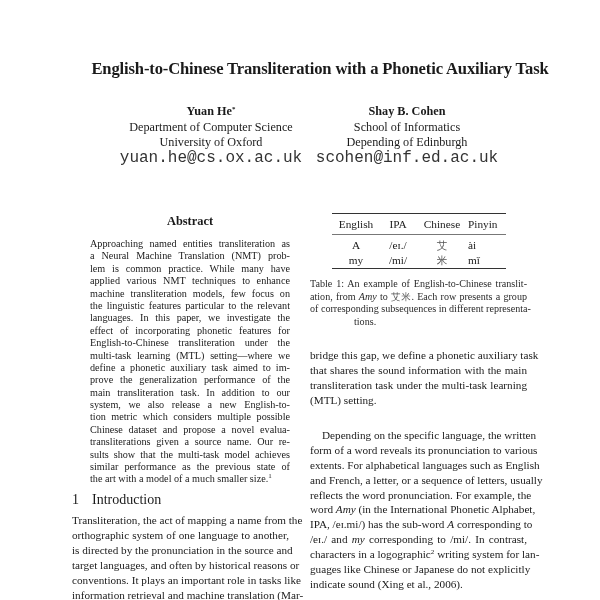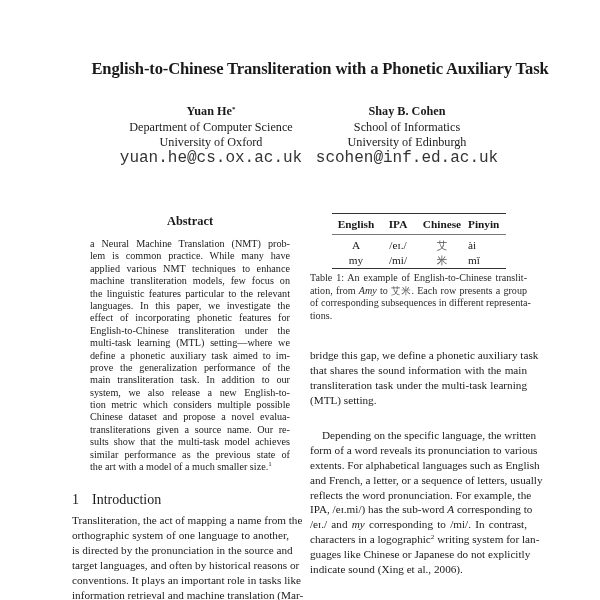--- a/index.html
+++ b/index.html
@@ -28,54 +28,55 @@
   .col .ln.last { text-align-last: left; }
   .col .ln.indent { text-indent: 12px; margin-top: 20px; }
   #intro-body { left: 72px; width: 217px; top: 513px; }
   #right-body { left: 310px; width: 217px; top: 348px; }
 
   #table { left: 332px; top: 213px; width: 174px; }
   #table .rule-top { border-top: 1.3px solid #333; }
   #table .rule-bottom { border-top: 1.3px solid #333; }
   #table .rule-mid { border-top: 0.6px solid #777; }
   #table .row { display: flex; font-size: 11.3px; height: 14.5px; line-height: 14.5px; }
-  #table .hdr { font-weight: bold; height: 20px; line-height: 20px; }
+  #table .hdr { font-weight: normal; height: 20px; line-height: 20px; }
   #table .c1 { width: 48px; text-align: center; }
   #table .c2 { width: 36px; text-align: center; }
   #table .c3 { width: 52px; text-align: center; }
   #table .c4 { width: 38px; }
   #table .zh { font-family: "DejaVu Sans", sans-serif; font-size: 10.5px; color: #555; }
   #table .body-rows { padding-top: 3px; padding-bottom: 1px; }
 
-  #caption { left: 310px; width: 217px; top: 272px; font-size: 10.1px; line-height: 12.5px; color: #2a2a2a; }
+  #caption { left: 310px; width: 217px; top: 278px; font-size: 10.1px; line-height: 12.5px; color: #2a2a2a; }
   #caption .ln { display: block; height: 12.5px; white-space: nowrap; text-align: justify; text-align-last: justify; }
-  #caption .ln.last { text-align-last: left; }
+  #caption .ln.last { text-align-last: left; margin-left: 44px; }
   .zh-inline { font-family: "DejaVu Sans", sans-serif; font-size: 9.5px; color: #555; }
   i { font-style: italic; }
 </style>
 </head>
 <body>
 
 <div id="title" class="abs">English-to-Chinese Transliteration with a Phonetic Auxiliary Task</div>
 
 <div id="author1" class="author">
   <div class="name"><span>Yuan He</span><sup>*</sup></div>
   <div>Department of Computer Science</div>
   <div>University of Oxford</div>
   <div class="email">yuan.he@cs.ox.ac.uk</div>
 </div>
 <div id="author2" class="author">
   <div class="name">Shay B. Cohen</div>
   <div>School of Informatics</div>
-  <div>University of Edinburgh</div>
+  <div>Depending of Edinburgh</div>
   <div class="email">scohen@inf.ed.ac.uk</div>
 </div>
 
 <div id="abstract-heading" class="abs">Abstract</div>
 <div id="abstract-body" class="abs">
+  <span class="ln">Approaching named entities transliteration as</span>
   <span class="ln">a Neural Machine Translation (NMT) prob-</span>
   <span class="ln">lem is common practice.  While many have</span>
   <span class="ln">applied various NMT techniques to enhance</span>
   <span class="ln">machine transliteration models, few focus on</span>
   <span class="ln">the linguistic features particular to the relevant</span>
   <span class="ln">languages.  In this paper, we investigate the</span>
   <span class="ln">effect of incorporating phonetic features for</span>
   <span class="ln">English-to-Chinese transliteration under the</span>
   <span class="ln">multi-task learning (MTL) setting—where we</span>
   <span class="ln">define a phonetic auxiliary task aimed to im-</span>
@@ -138,20 +139,21 @@
 <div id="right-body" class="abs col">
   <span class="ln">bridge this gap, we define a phonetic auxiliary task</span>
   <span class="ln">that shares the sound information with the main</span>
   <span class="ln">transliteration task under the multi-task learning</span>
   <span class="ln last">(MTL) setting.</span>
   <span class="ln indent">Depending on the specific language, the written</span>
   <span class="ln">form of a word reveals its pronunciation to various</span>
   <span class="ln">extents. For alphabetical languages such as English</span>
   <span class="ln">and French, a letter, or a sequence of letters, usually</span>
   <span class="ln">reflects the word pronunciation. For example, the</span>
+  <span class="ln"><span>word </span><i>Amy</i><span> (in the International Phonetic Alphabet,</span></span>
   <span class="ln"><span>IPA, /eɪ.mi/) has the sub-word </span><i>A</i><span> corresponding to</span></span>
   <span class="ln"><span>/eɪ./ and </span><i>my</i><span> corresponding to /mi/.  In contrast,</span></span>
   <span class="ln"><span>characters in a logographic</span><sup>2</sup><span> writing system for lan-</span></span>
   <span class="ln">guages like Chinese or Japanese do not explicitly</span>
   <span class="ln last">indicate sound (Xing et al., 2006).</span>
   <span class="ln indent">In this paper, we give a treatment to the problem</span>
   <span class="ln">of transliteration from English (alphabet) to Chi-</span>
 
 </div>
 

